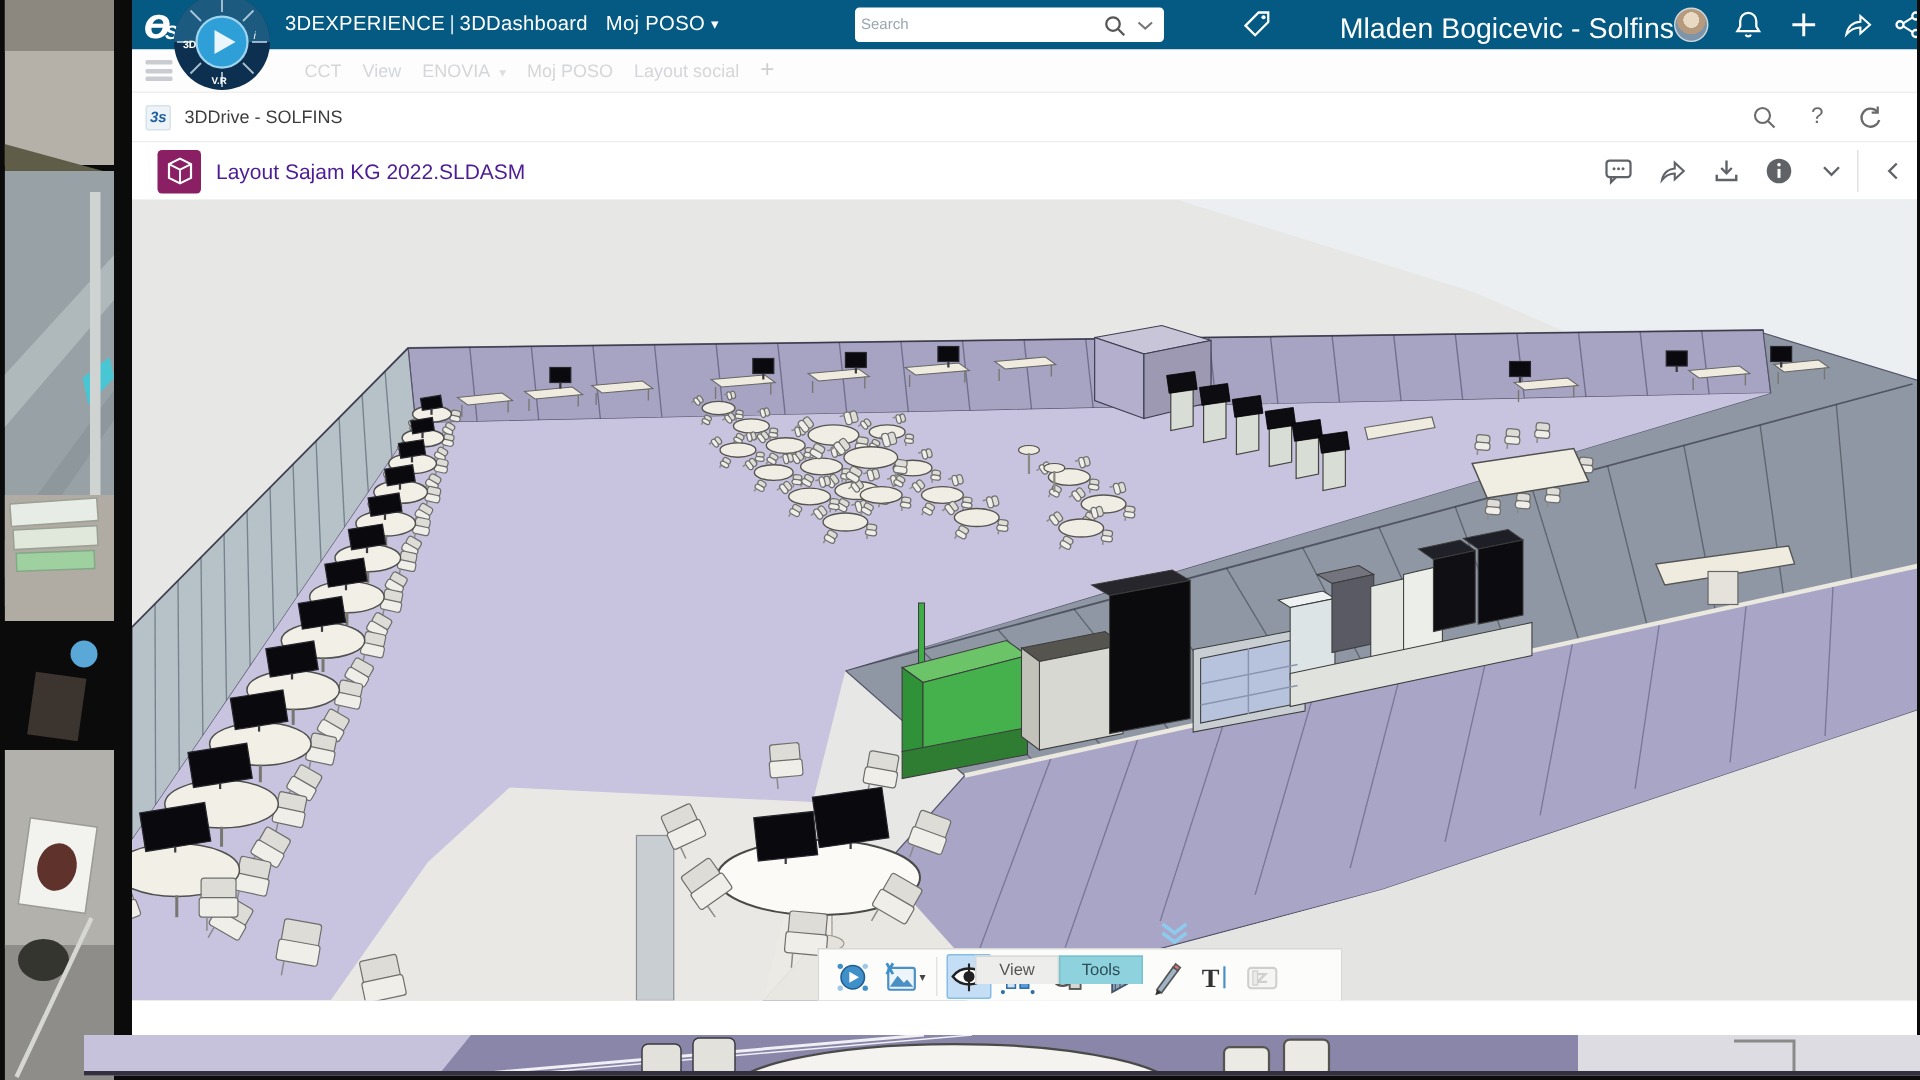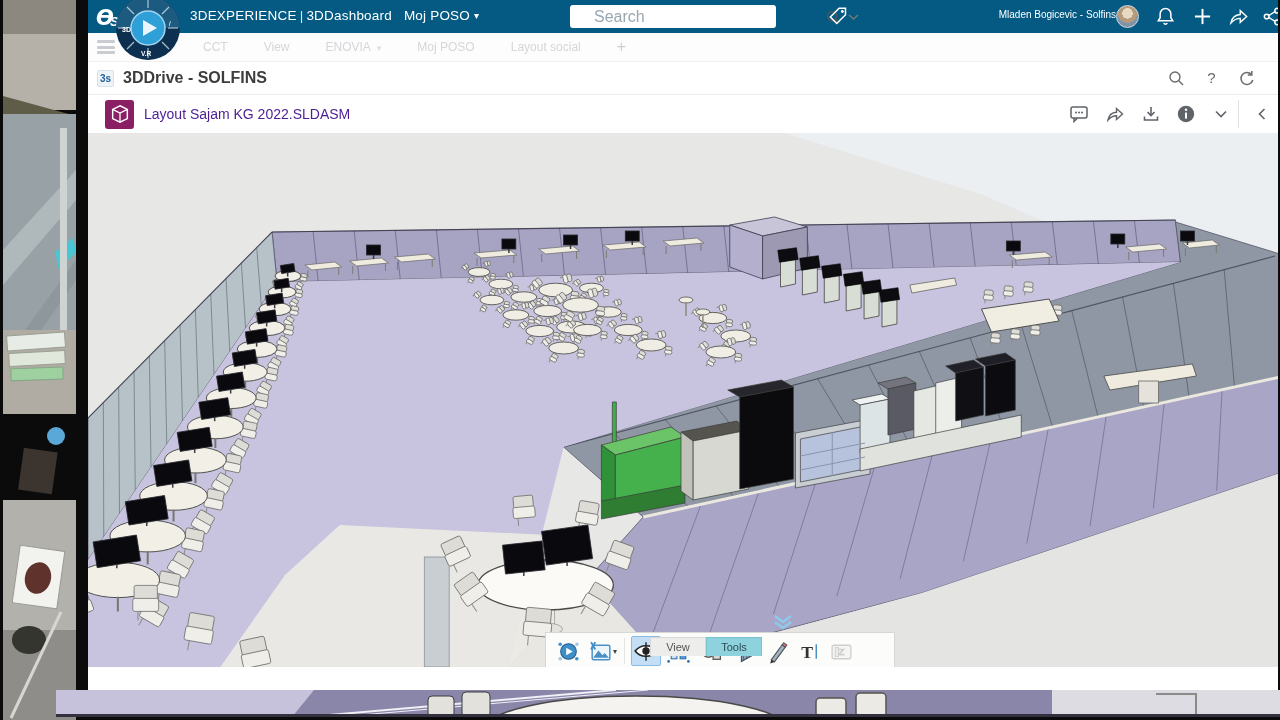--- a/index.html
+++ b/index.html
@@ -11,42 +11,42 @@
     font-family:"Liberation Sans","DejaVu Sans",sans-serif;}
   .photo-strip{position:absolute;left:3px;top:0;width:73px;height:720px;overflow:hidden}
   .app{position:absolute;left:88px;top:0;width:1190px;height:690px;background:#fff;overflow:hidden}
   
   .topbar{position:relative;height:33px;background:var(--topbar);color:#fff;}
   .brandtext{position:absolute;left:102px;top:8px;font-size:13.5px;letter-spacing:.2px;white-space:nowrap}
   .brandtext b{font-weight:normal}
   .brandtext .thin{font-weight:normal;opacity:.85;padding:0 3px}
   .dash-caret{font-size:10px;margin-left:4px;vertical-align:1px}
   .searchbox{position:absolute;left:482px;top:5px;width:206px;height:23px;background:#fff;border-radius:3px;display:flex;align-items:center}
-  .searchbox input{border:0;outline:0;flex:1;font-size:16px;padding:0 24px;color:#4c1d95;background:transparent}
+  .searchbox input{border:0;outline:0;flex:1;font-size:10px;padding:0 4px;color:#4c1d95;background:transparent}
   .searchbox input::placeholder{color:#98a6b0}
   .sb-icons{display:flex;align-items:center;gap:7px;padding-right:7px}
-  .username{position:absolute;right:162px;top:9px;font-size:10px;white-space:nowrap}
+  .username{position:absolute;right:162px;top:9px;font-size:19px;white-space:nowrap}
   .avatar{position:absolute;left:1028px;top:5px;width:23px;height:23px;border-radius:50%;
     background:radial-gradient(circle at 50% 35%,#e8d9c2 0 30%,#b59a7e 31% 55%,#7e94a8 56% 100%);border:1px solid #cfd8de}
   .tb-icon{position:absolute;top:6px;width:21px;height:21px;cursor:pointer}
   
   .badge{position:absolute;left:26px;top:-6px;width:68px;height:68px;z-index:30}
   
   .tabrow{position:relative;height:29px;background:#fdfdfd;border-bottom:1px solid #f0f0f0;display:flex;align-items:center}
   .hamburger{width:18px;height:14px;margin-left:9px;display:flex;flex-direction:column;justify-content:space-between}
   .hamburger span{height:3px;background:#c9cdd1;border-radius:1px}
-  .tabs{display:flex;margin-left:88px;gap:36px;align-items:center}
+  .tabs{display:flex;margin-left:88px;gap:14px;align-items:center}
   .tab{font-size:12px;color:#d4d6d9;white-space:nowrap;cursor:pointer}
   .tab .caret{font-size:9px;color:#dcdee0;margin-left:6px}
   .tab-add{font-size:16px;color:#cfcfcf;cursor:pointer}
   
   .drivebar{position:relative;height:33px;background:#fff;border-bottom:1px solid #ededed;display:flex;align-items:center}
   .drive-logo{width:17px;height:17px;margin-left:9px;border-radius:2px;background:#eef3f8;border:1px solid #d6e2ec;
-    color:#1f5f9e;font-size:10px;font-weight:bold;display:flex;align-items:center;justify-content:center}
-  .drive-title{font-size:16px;color:#3d3d3d;font-weight:bold;margin-left:9px}
+    color:#1f5f9e;font-size:10px;font-weight:bold;font-style:italic;display:flex;align-items:center;justify-content:center}
+  .drive-title{font-size:12px;color:#3d3d3d;font-weight:normal;margin-left:9px}
   .db-icon{position:absolute;top:7px;width:19px;height:19px;cursor:pointer}
   
   .docbar{position:relative;height:38px;background:#fff;display:flex;align-items:center}
   .doc-icon{width:29px;height:29px;margin-left:17px;border-radius:3px;background:var(--doc-icon);display:flex;align-items:center;justify-content:center}
   .doc-title{font-size:14px;color:#4c1d95;margin-left:10px}
   .doc-ic{position:absolute;top:9px;width:20px;height:20px;cursor:pointer}
   .vdiv{position:absolute;top:5px;width:1px;height:28px;background:#e2e2e2}
   
   .viewport{position:relative;height:534px;background:#e7e7e6;overflow:hidden}
   .viewport svg.scene{position:absolute;left:0;top:0}

